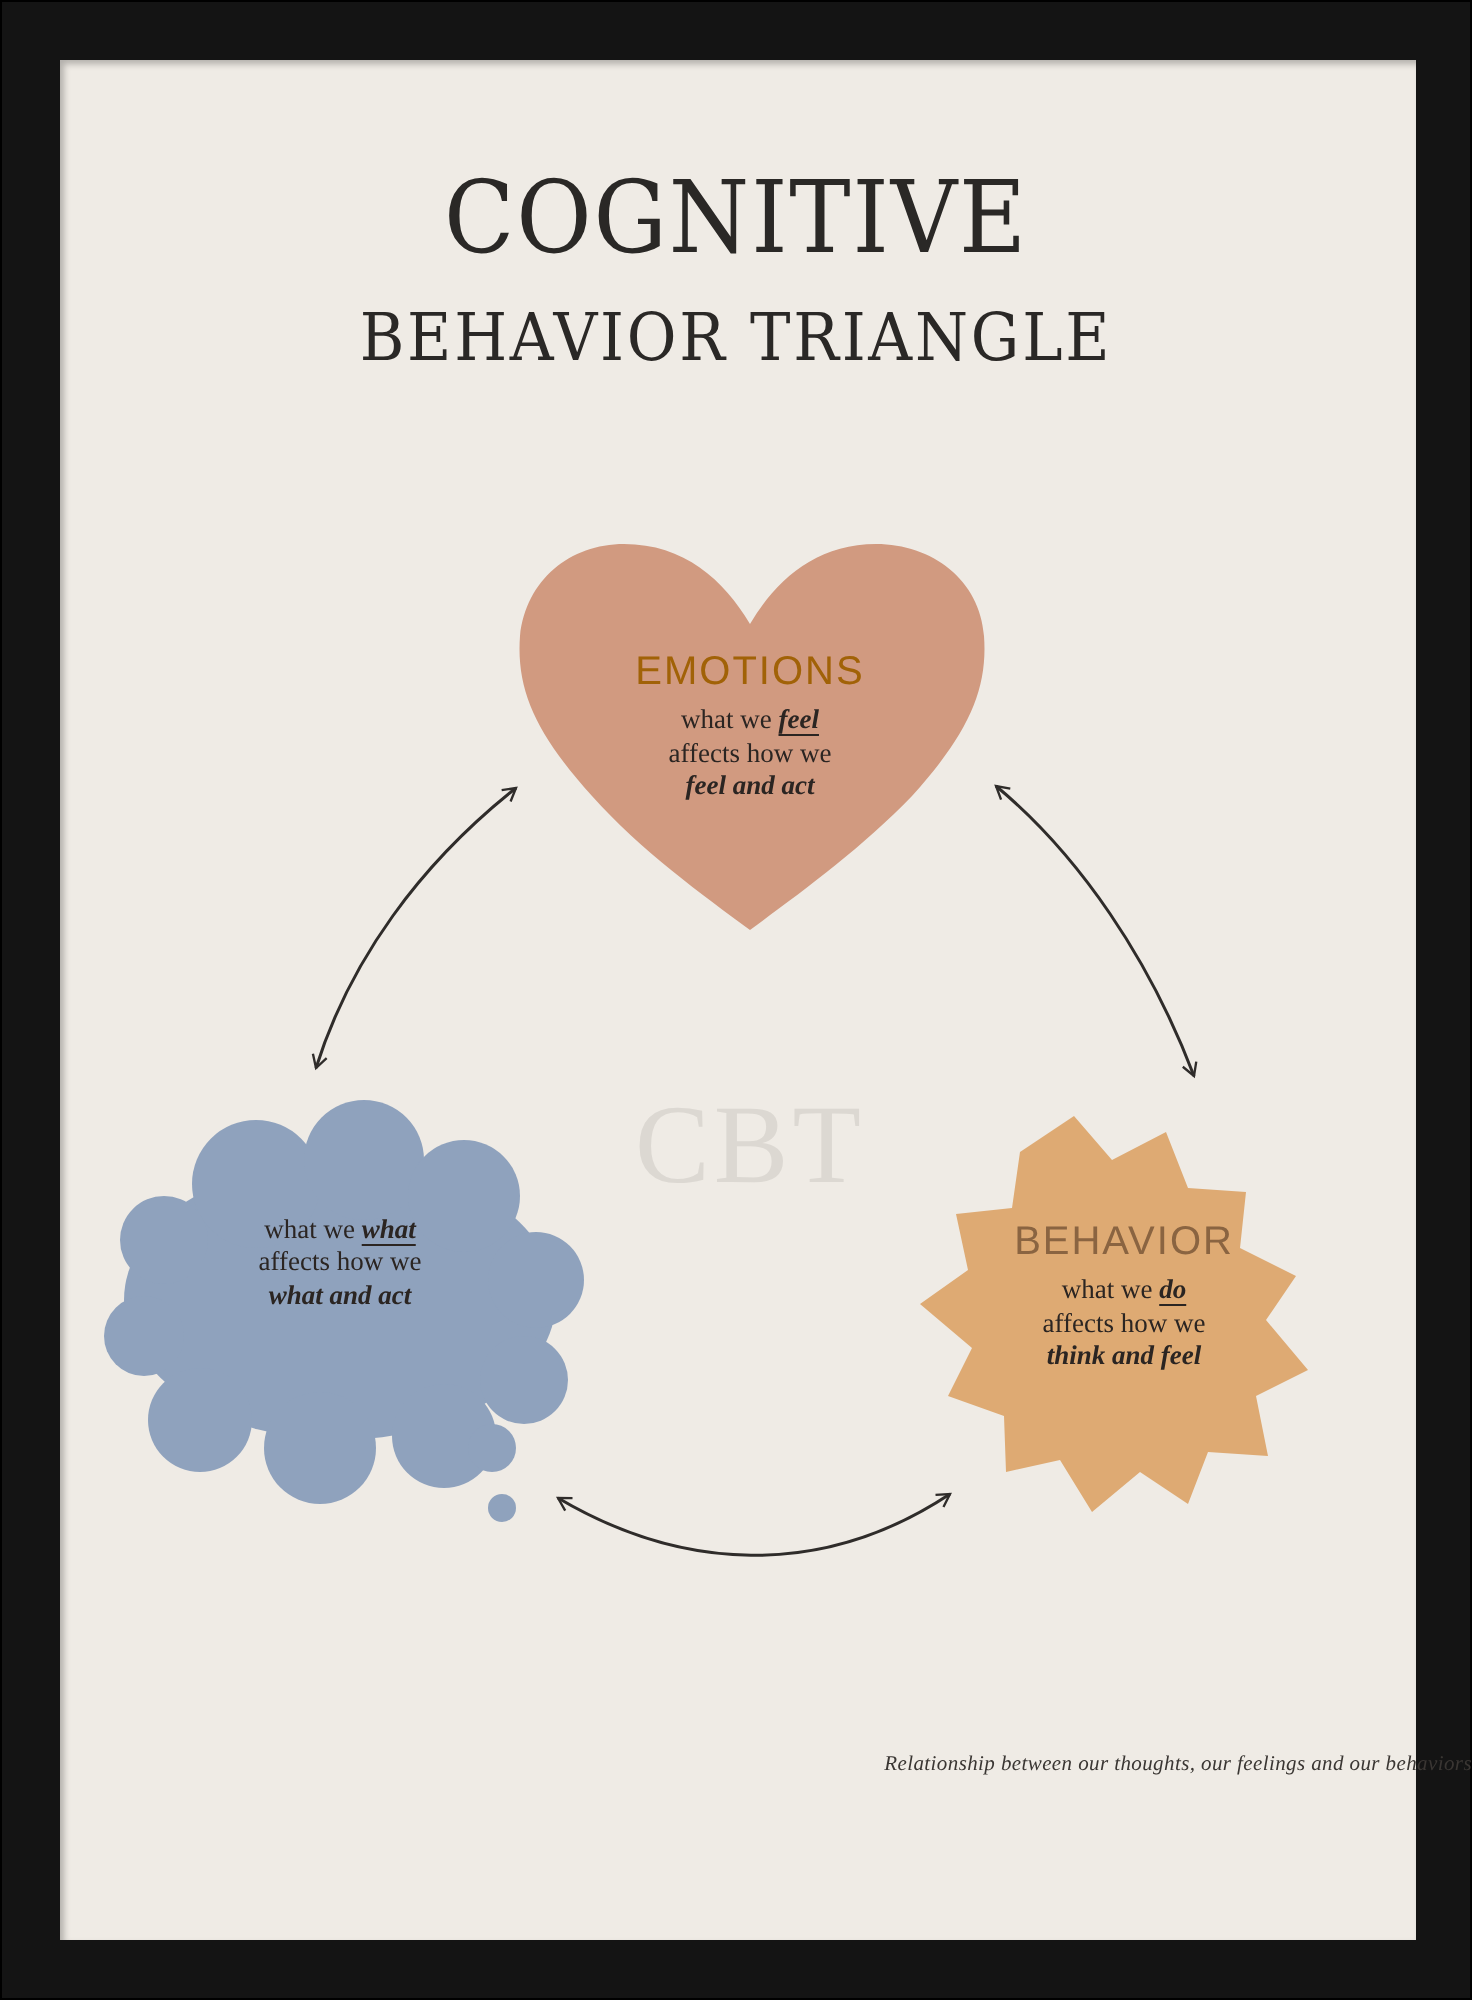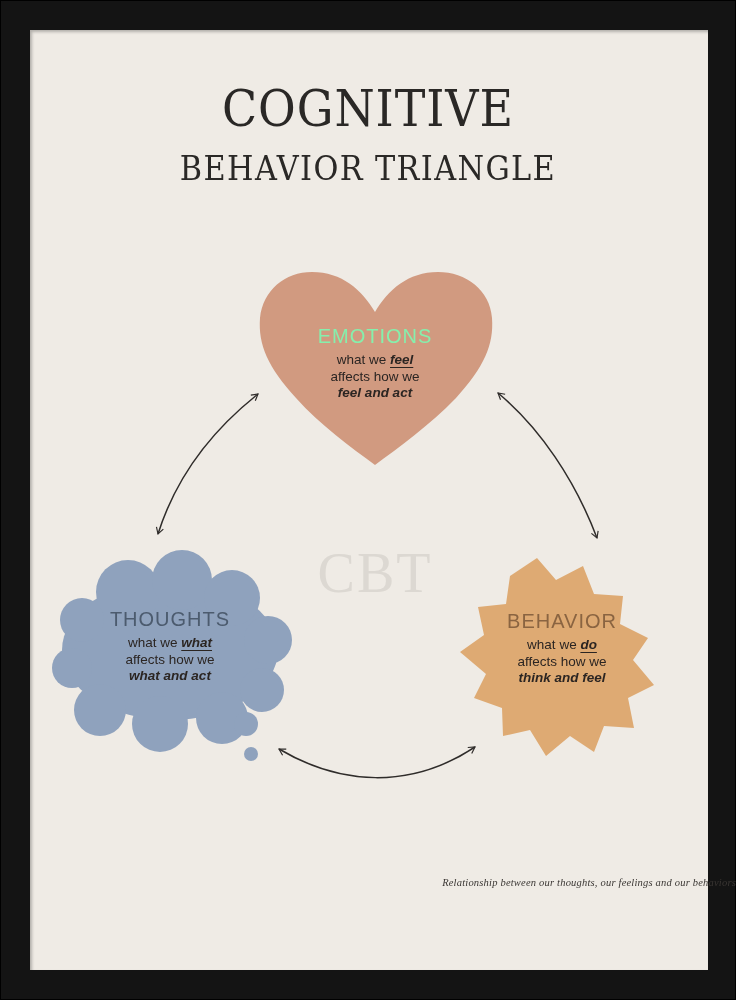--- a/index.html
+++ b/index.html
@@ -53,21 +53,21 @@
     .node-text {
       position: absolute; text-align: center;
       line-height: 1.22;
     }
     .node-title {
       font-family: "Liberation Sans", "DejaVu Sans", sans-serif;
       font-size: 20px; letter-spacing: 1px;
       margin-bottom: 4px;
     }
     .node-line {
-      font-family: Liberation Sans, sans-serif;
+      font-family: Liberation Serif, serif;
       font-size: 13.5px; color: #2b2522; text-align: center;
     }
     .em-word {
       font-style: italic; font-weight: bold;
       text-decoration: underline; text-underline-offset: 3px;
     }
     .em-line {
       font-style: italic; font-weight: bold;
     }
     .caption {
@@ -128,28 +128,27 @@
            L594,752 L570,736 L546,756 L530,730 L503,736 L502,708
            L474,698 L486,674 L460,652 L484,635 L478,607 L506,604
            L510,576 Z"></path>
 
   <path d="M158,534 C175,480 210,432 258,394" fill="none" stroke="#2f2c2a" stroke-width="1.5" marker-start="url(#ah)" marker-end="url(#ah)"></path>
   <path d="M498,393 C540,428 575,480 597,538" fill="none" stroke="#2f2c2a" stroke-width="1.5" marker-start="url(#ah)" marker-end="url(#ah)"></path>
   <path d="M279,749 C340,785 410,790 475,747" fill="none" stroke="#2f2c2a" stroke-width="1.5" marker-start="url(#ah)" marker-end="url(#ah)"></path>
 </svg>
 
 <div class="node-text" style="left:300px; top:324px; width:150px;">
-  <div class="node-title" style="color:#86efac;">EMOTIONS</div>
+  <div class="node-title" style="color:#a16207;">EMOTIONS</div>
   <div class="node-line"><span>what we </span><span class="em-word">feel</span></div>
   <div class="node-line">affects how we</div>
   <div class="node-line em-line">feel and act</div>
 </div>
 
 <div class="node-text" style="left:95px; top:607px; width:150px;">
-  <div class="node-title" style="color:#4c5b6e;">THOUGHTS</div>
   <div class="node-line"><span>what we </span><span class="em-word">what</span></div>
   <div class="node-line">affects how we</div>
   <div class="node-line em-line">what and act</div>
 </div>
 
 <div class="node-text" style="left:487px; top:609px; width:150px;">
   <div class="node-title" style="color:#8a6441;text-align:center;">BEHAVIOR</div>
   <div class="node-line"><span>what we </span><span class="em-word">do</span></div>
   <div class="node-line">affects how we</div>
   <div class="node-line em-line">think and feel</div>

